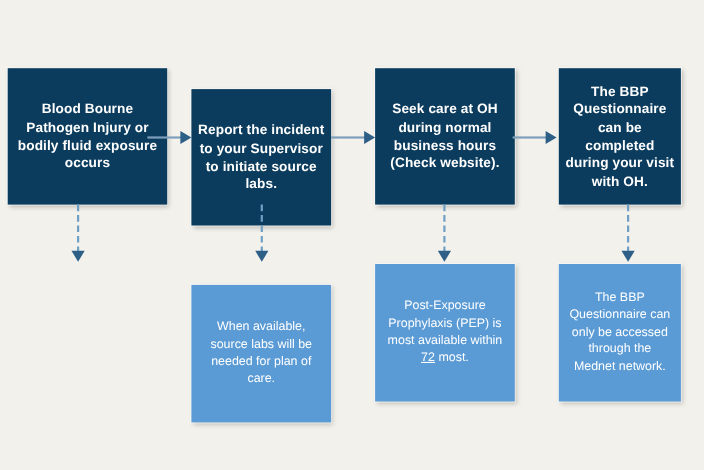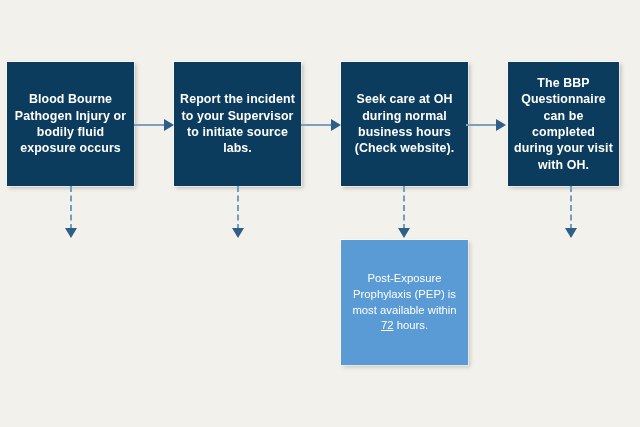--- a/index.html
+++ b/index.html
@@ -62,22 +62,22 @@
     font-size: 11.3px;
     line-height: 1.38;
     text-align: center;
   }
   .detail-box .emph {
     font-weight: normal;
     text-decoration: underline;
   }
 
   
-  .col1 { left: 7px;   width: 127px; }
-  .col2 { left: 174px; width: 127px; }
+  .col1 { left: 7px;   width: 145px; }
+  .col2 { left: 174px; width: 127px; margin-top: 19px; }
   .col3 { left: 341px; width: 127px; }
   .col4 { left: 508px; width: 111px; }
 
   
   .h-arrow {
     position: absolute;
     top: 118px;
     height: 14px;
     width: 40px;
   }
@@ -176,19 +176,25 @@
   <div class="v-arrow va3">
     <div class="shaft"></div>
     <div class="head"></div>
   </div>
   <div class="v-arrow va4">
     <div class="shaft"></div>
     <div class="head"></div>
   </div>
 
 
+  <div class="detail-box col2">
+    <span class="txt">When available, source labs will be needed for plan of care.</span>
+  </div>
 
   <div class="detail-box col3">
-    <span class="txt"><span>Post-Exposure Prophylaxis (PEP) is most available within </span><span class="emph">72</span><span> hours.</span></span>
-  </div>
-
+    <span class="txt"><span>Post-Exposure Prophylaxis (PEP) is most available within </span><span class="emph">72</span><span> most.</span></span>
+  </div>
+
+  <div class="detail-box col4">
+    <span class="txt">The BBP Questionnaire can only be accessed through the Mednet network.</span>
+  </div>
 
 </div>
 
 </body></html>

